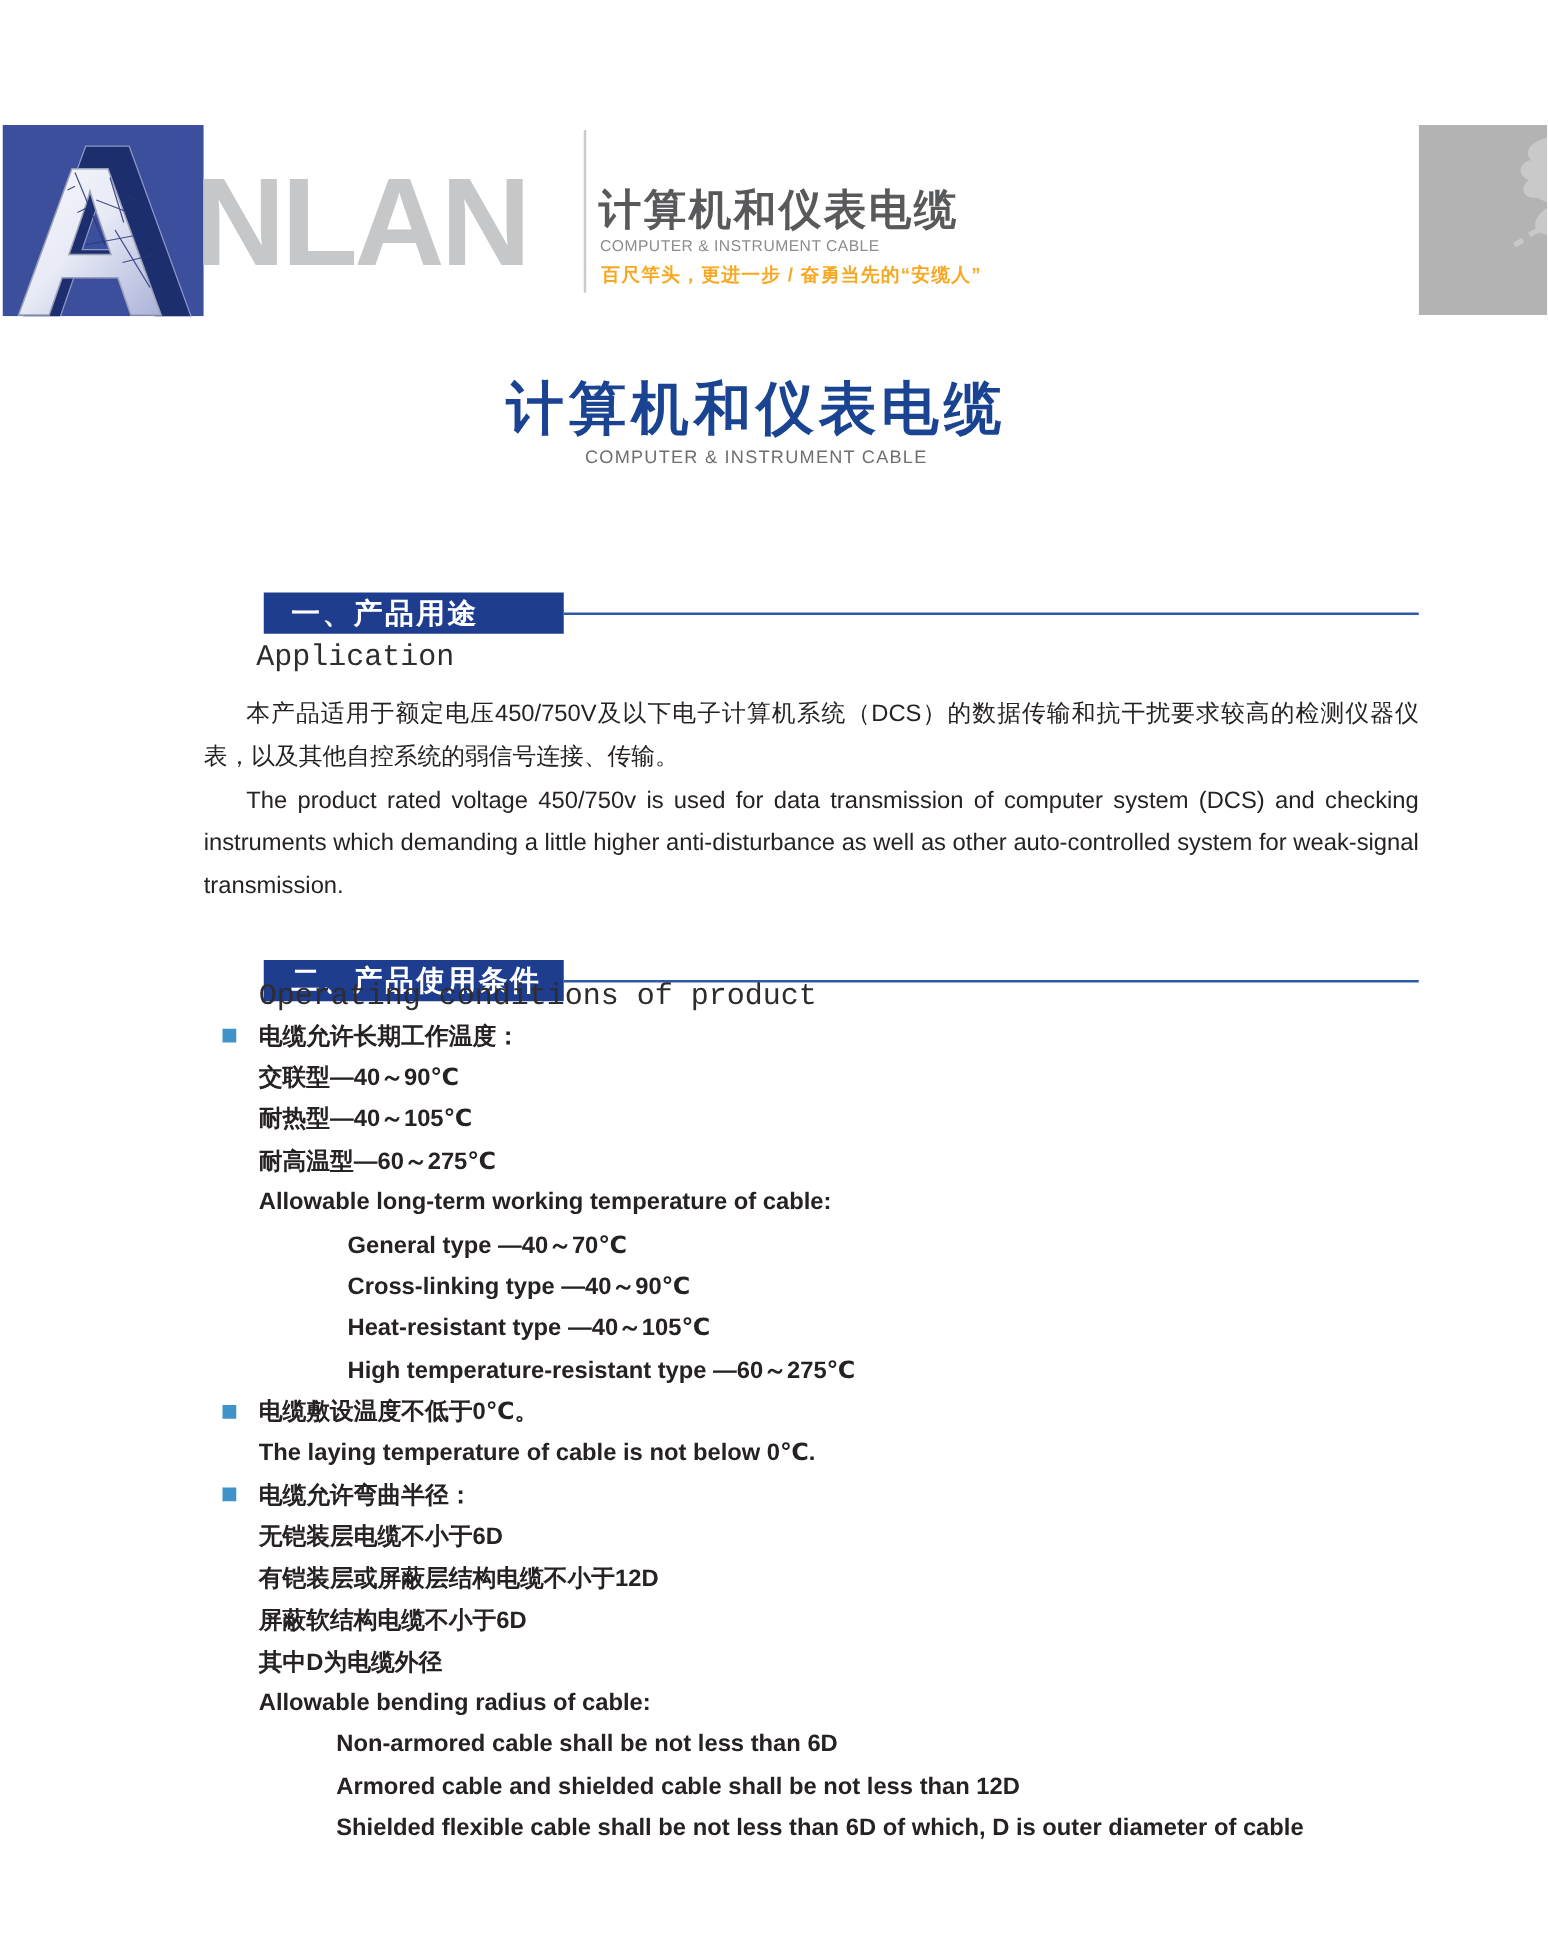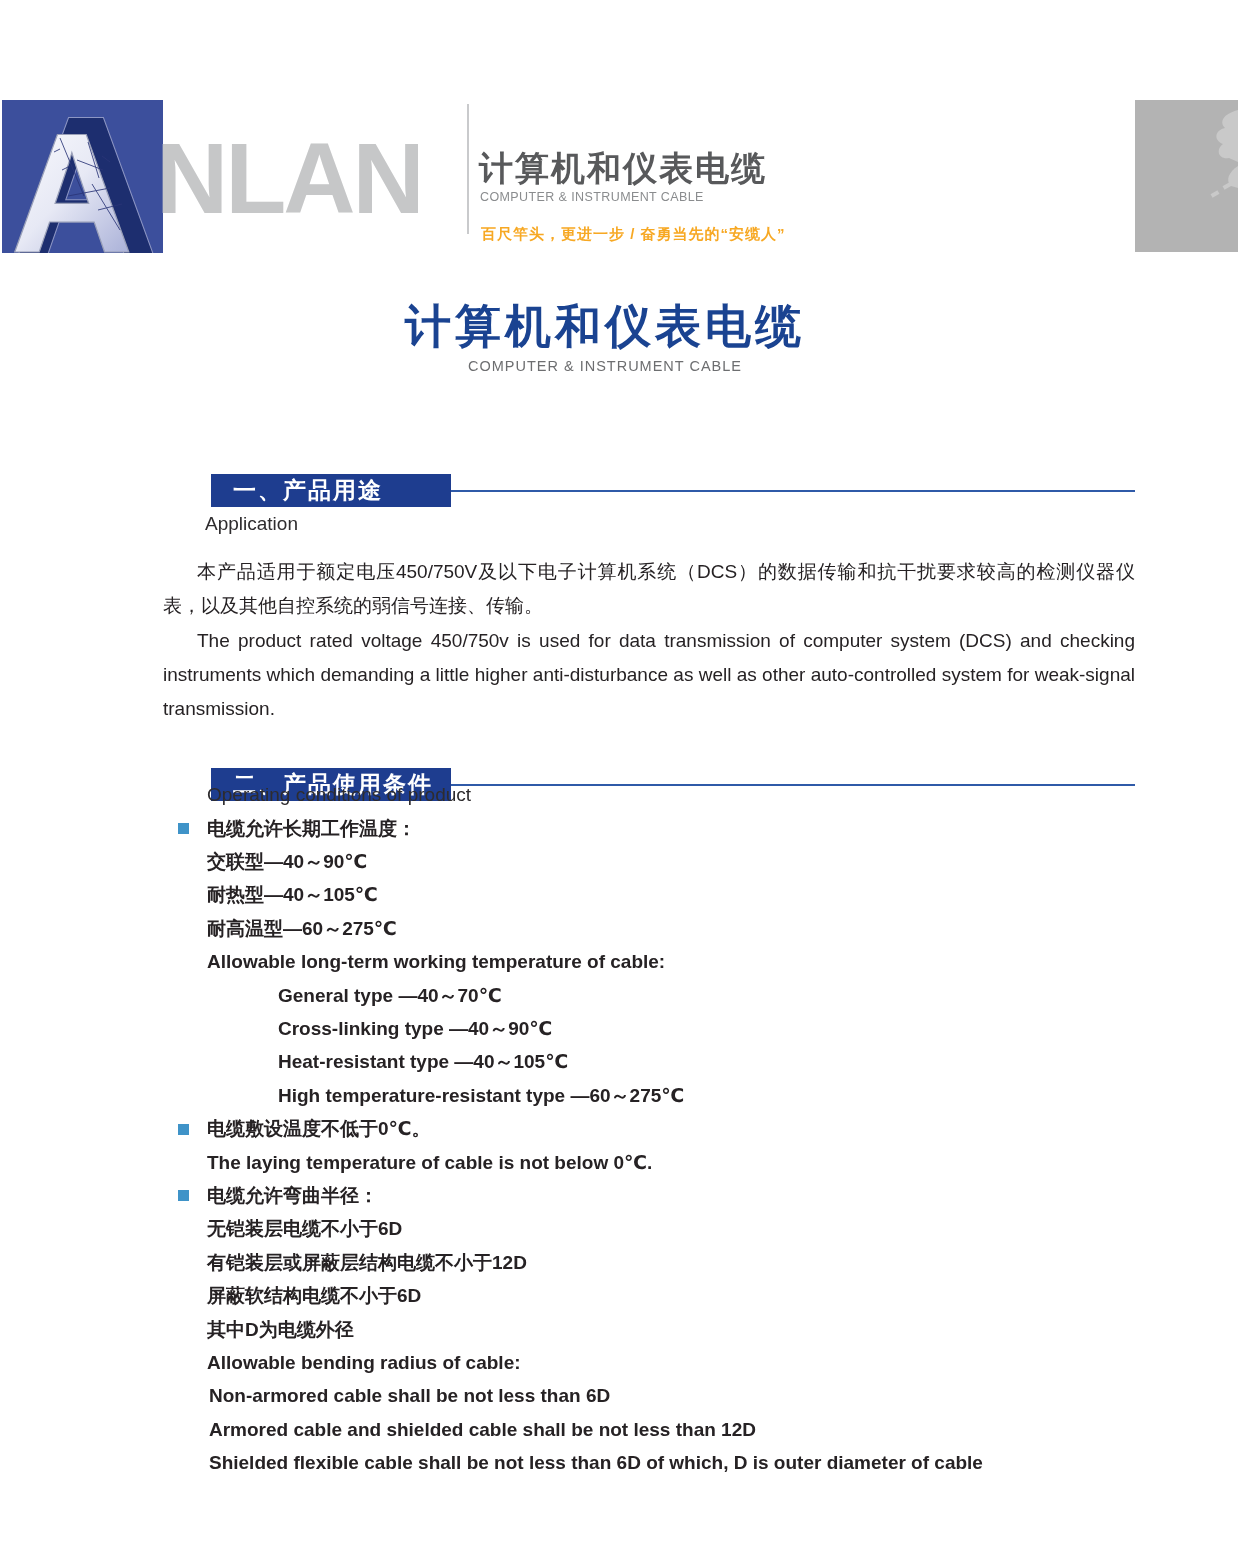--- a/index.html
+++ b/index.html
@@ -31,21 +31,20 @@
     color:var(--header-title-gray); line-height:40px;
   }
   .header-title-en {
     position:absolute; left:480px; top:190px;
     font-size:12.5px; color:#8a8c8e; letter-spacing:0.4px;
   }
   .header-slogan {
     position:absolute; left:481px; top:211px;
     font-size:15px; font-weight:bold; color:var(--slogan-orange);
     letter-spacing:1px;
-    margin-top:14px;
   }
   .corner-image {
     position:absolute; left:1135px; top:100px; width:103px; height:152px;
   }
   
   .main-title {
     position:absolute; left:0; top:296px; width:1210px;
     text-align:center; font-size:46px; font-weight:bold;
     letter-spacing:4px; color:var(--title-blue);
   }
@@ -60,37 +59,37 @@
   }
   .heading-row.s1 { top:474px; }
   .heading-row.s2 { top:744px;margin-top:24px; }
   .heading-box {
     width:240px; height:33px;
     background:var(--section-blue);
     color:#ffffff; font-size:23px; font-weight:bold; letter-spacing:2px;
     display:flex; align-items:center; padding-left:22px;
   }
   .heading-rule { flex:1; height:2px; background:var(--rule-blue); }
-  .sub-label { position:absolute; font-size:19px; color:#2e2c2e; }
+  .sub-label { position:absolute; font-size:24px; color:#2e2c2e;font-family:Liberation Mono, monospace; }
   .sub-label.s1 { left:205px; top:513px; }
   .sub-label.s2 { left:207px; top:784px; }
   
   .para {
     position:absolute; left:163px; width:972px;
     font-size:19px; line-height:34px;
     text-align:justify; text-indent:34px; color:#262224;
   }
   .para.cn { top:555px; }
   .para.en { top:624px; }
   
   .cond-list { position:absolute; left:163px; top:812px; width:972px; }
   .cond { position:relative; height:33.4px; display:flex; align-items:center; font-size:19px; color:#262224; }
   .cond .txt { margin-left:44px; white-space:nowrap;font-weight:bold; }
   .cond.indent-lg .txt { margin-left:115px; }
-  .cond.indent-sm .txt { margin-left:46px; }
+  .cond.indent-sm .txt { margin-left:106px; }
   .bullet-sq {
     position:absolute; left:15px; top:11px; width:11px; height:11px;
     background:var(--bullet-blue);
   }
 </style>
 </head>
 <body>
 
 <div class="page">
 

